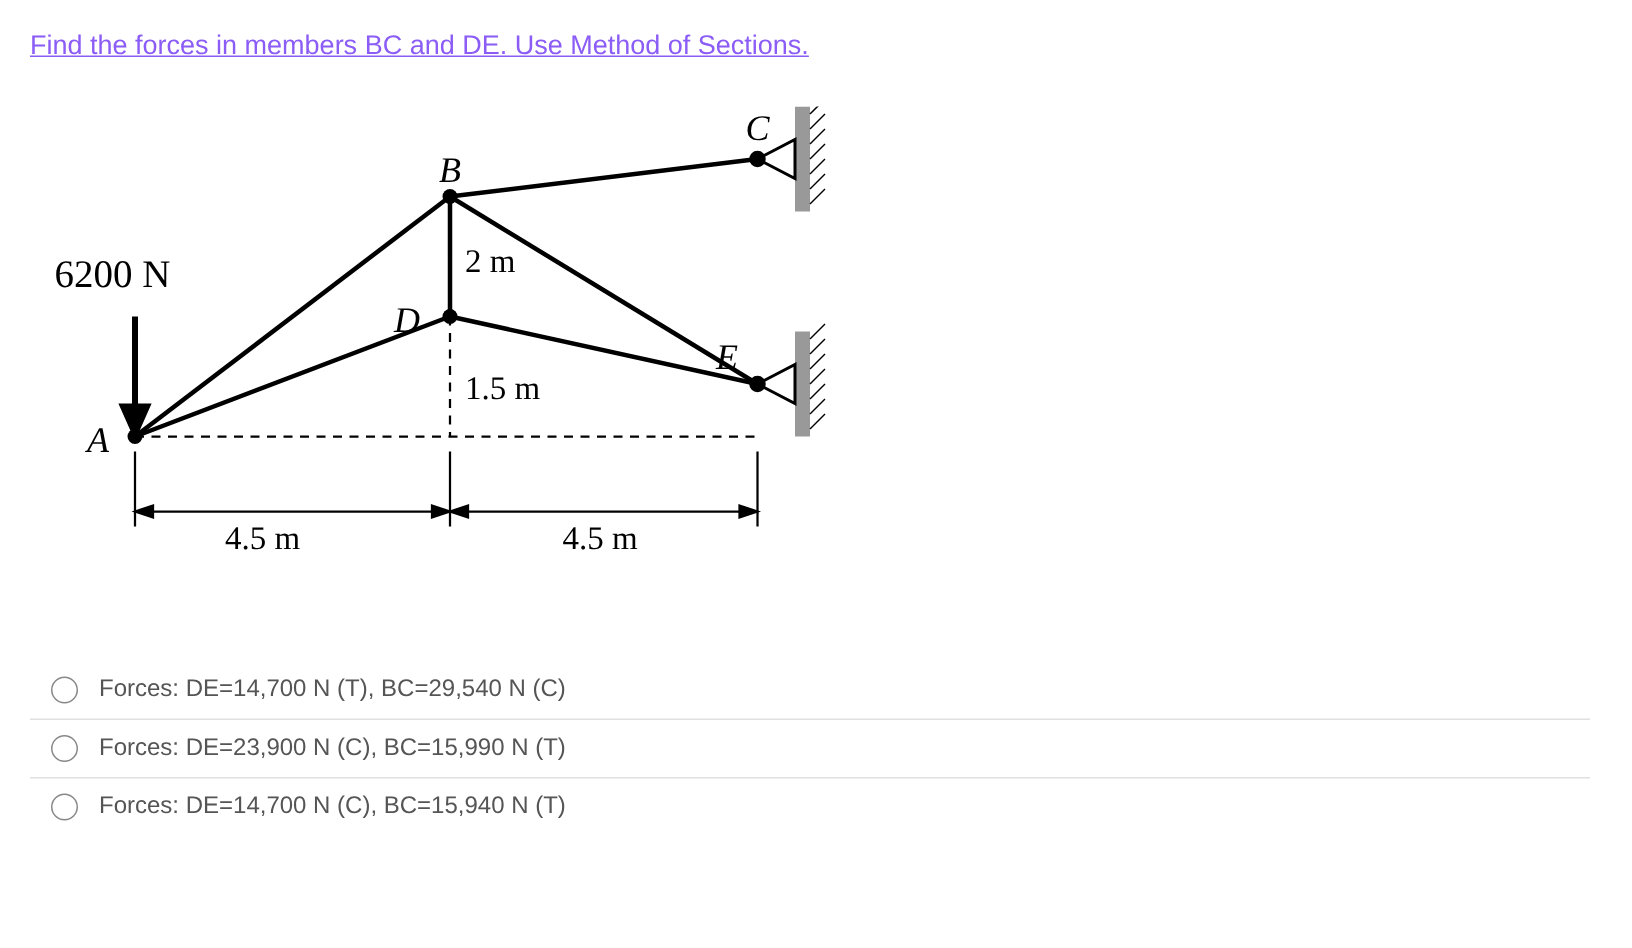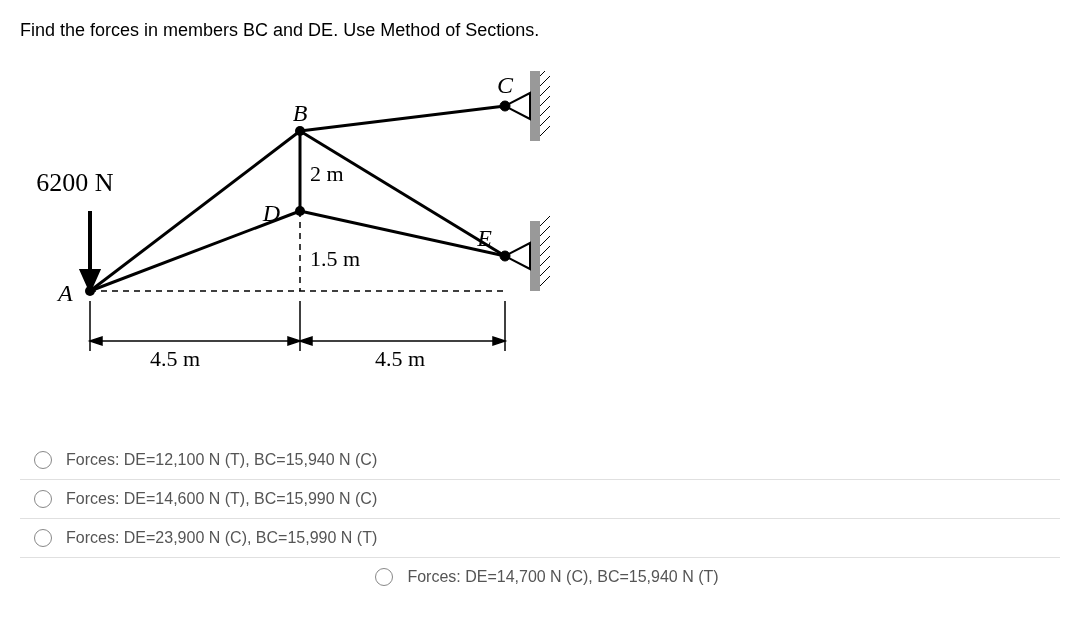--- a/index.html
+++ b/index.html
@@ -5,22 +5,23 @@
   body {
     font-family: 'Segoe UI', Arial, sans-serif;
     margin: 0;
     padding: 20px;
     background: #fff;
     color: #333;
     font-size: 16px;
   }
   .question-text {
     font-size: 18px;
-    color: #000000;
+    color: #8b5cf6;
     margin-bottom: 30px;
+    text-decoration: underline;
   }
   .diagram-container {
     position: relative;
     width: 560px;
     height: 330px;
     margin-left: 10px;
     margin-bottom: 40px;
   }
   .diagram-container svg {
     position: absolute;
@@ -32,21 +33,20 @@
     max-width: 1040px;
   }
   .option {
     display: flex;
     align-items: center;
     padding: 10px 0;
     border-bottom: 1px solid #e0e0e0;
   }
   .option:last-child {
     border-bottom: none;
-    justify-content: center;
   }
   .radio {
     width: 16px;
     height: 16px;
     border: 1.5px solid #888;
     border-radius: 50%;
     margin-right: 14px;
     margin-left: 14px;
     flex-shrink: 0;
   }
@@ -158,25 +158,21 @@
   <text x="280" y="110" text-anchor="start" class="dim-text">2 m</text>
   <text x="280" y="195" text-anchor="start" class="dim-text">1.5 m</text>
   <text x="145" y="295" text-anchor="middle" class="dim-text">4.5 m</text>
   <text x="370" y="295" text-anchor="middle" class="dim-text">4.5 m</text>
 </svg>
 </div>
 
 <div class="options">
   <div class="option">
     <div class="radio"></div>
-    <div class="option-text">Forces: DE=12,100 N (T), BC=15,940 N (C)</div>
-  </div>
-  <div class="option">
-    <div class="radio"></div>
-    <div class="option-text">Forces: DE=14,600 N (T), BC=15,990 N (C)</div>
+    <div class="option-text">Forces: DE=14,700 N (T), BC=29,540 N (C)</div>
   </div>
   <div class="option">
     <div class="radio"></div>
     <div class="option-text">Forces: DE=23,900 N (C), BC=15,990 N (T)</div>
   </div>
   <div class="option">
     <div class="radio"></div>
     <div class="option-text">Forces: DE=14,700 N (C), BC=15,940 N (T)</div>
   </div>
 </div>

